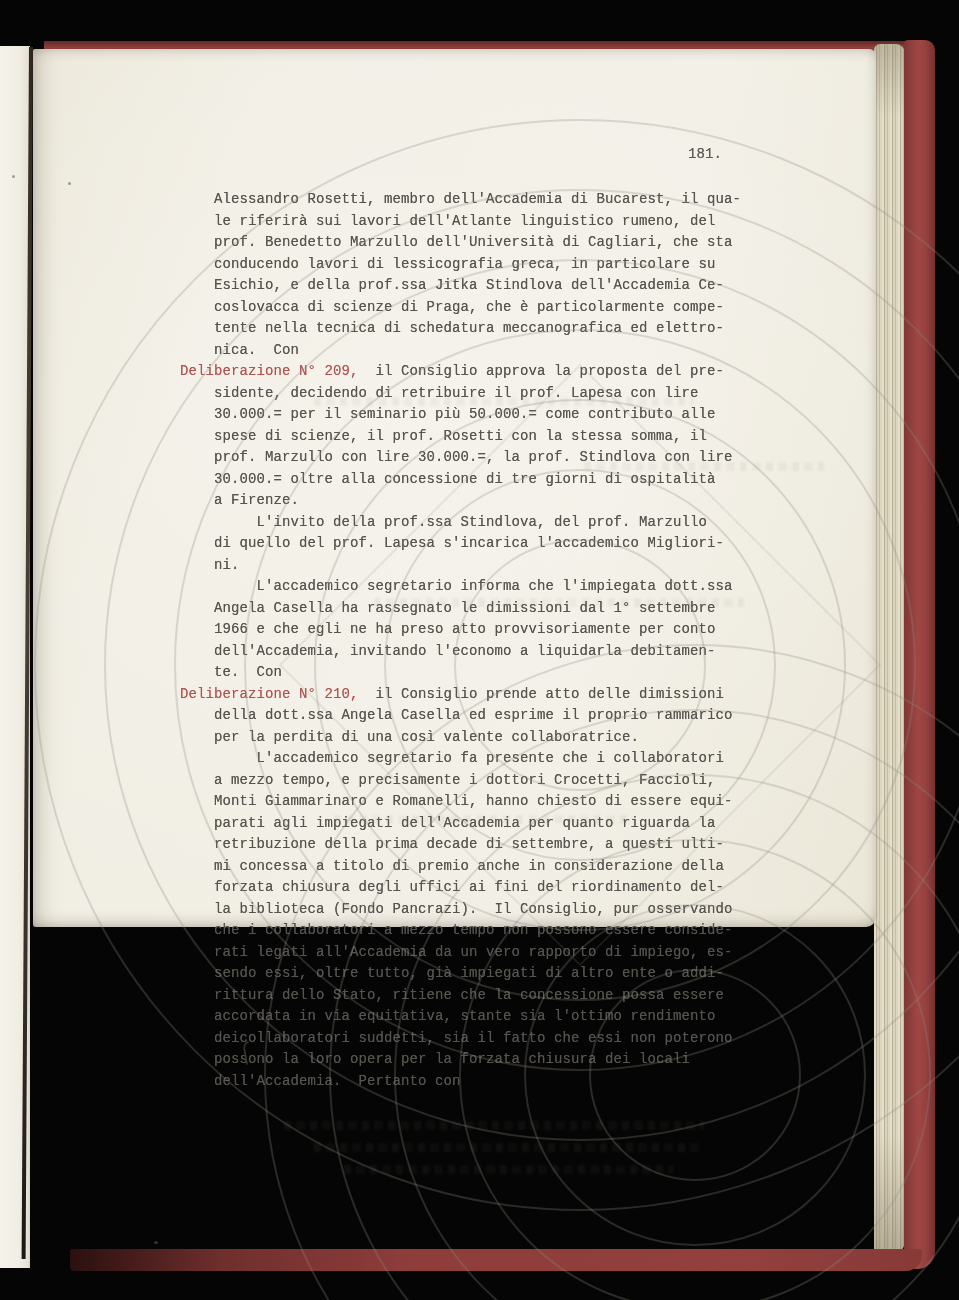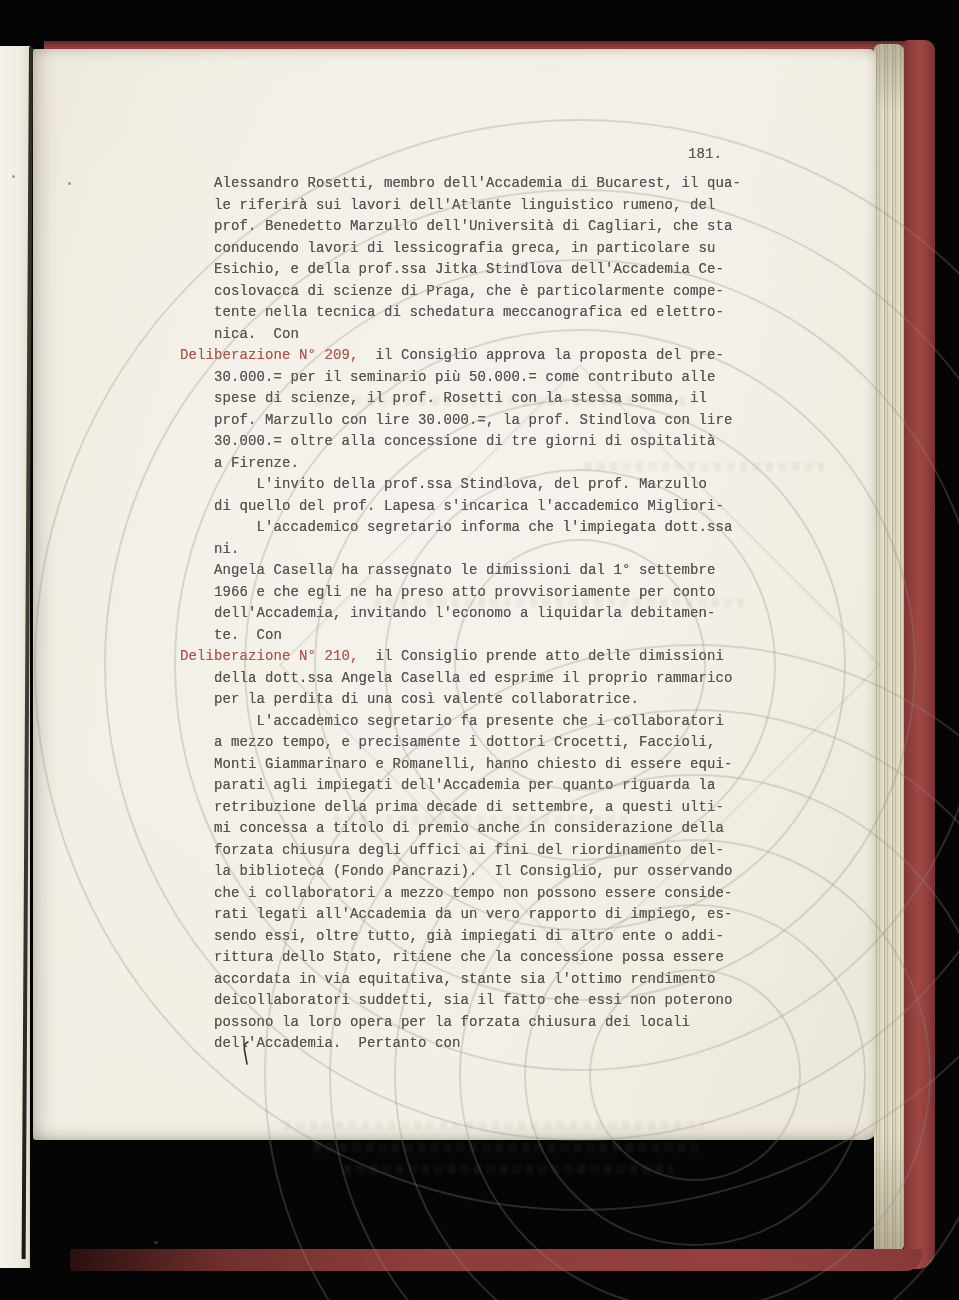--- a/index.html
+++ b/index.html
@@ -25,34 +25,34 @@
     border-radius:2px 2px 16px 4px;}
 
   
   .fore-edge{position:absolute;left:874px;top:44px;width:31px;height:1211px;
     background:
       linear-gradient(180deg,rgba(120,110,85,.35) 0%,rgba(0,0,0,0) 6%,rgba(0,0,0,0) 90%,rgba(110,100,75,.4) 100%),
       repeating-linear-gradient(90deg,#e4deca 0 2px,#b9b196 2px 3px,#d9d2bd 3px 5px,#c7bfa4 5px 6px,#ddd6c1 6px 8px);
     border-radius:6px 9px 14px 2px;}
 
   
-  .page{position:absolute;left:33px;top:49px;width:843px;height:1091px;
+  .page{position:absolute;left:33px;top:49px;width:843px;height:878px;
     background:
       radial-gradient(ellipse 120% 90% at 45% 40%,rgba(255,255,255,.25),rgba(0,0,0,0) 70%),
       linear-gradient(105deg,#ece8da 0%,#f1eee4 22%,#f2efe6 65%,#ebe7d8 100%);
     border-radius:2px 7px 10px 3px;
     box-shadow:inset 16px 0 26px -16px rgba(70,58,44,.38),
                inset -6px 0 14px -8px rgba(120,108,82,.30),
                inset 0 -10px 18px -12px rgba(95,82,60,.45),
                inset 0 8px 14px -10px rgba(110,95,70,.30);}
 
   .page-number{position:absolute;left:655px;top:97px;font-size:14px;letter-spacing:.1px;
     color:#5b5954;text-shadow:0 0 .5px rgba(91,89,84,.7);}
 
-  .textblock{position:absolute;left:147px;top:124px;font-size:14px;letter-spacing:.1px;
+  .textblock{position:absolute;left:147px;top:140px;font-size:14px;letter-spacing:.1px;
     color:#56544f;text-shadow:0 0 .5px rgba(86,84,79,.75);}
   .ln{height:21.5px;line-height:21.5px;white-space:pre;}
   .red{color:#b0534f;text-shadow:0 0 .5px rgba(176,83,79,.6);text-align:right;}
 
   
   .ghost{position:absolute;height:9px;opacity:.55;filter:blur(1.2px);
     background:repeating-linear-gradient(90deg,rgba(120,128,108,.16) 0 7px,rgba(0,0,0,0) 7px 12px,rgba(120,128,108,.12) 12px 21px,rgba(0,0,0,0) 21px 26px);}
 
   
   .pen-mark{position:absolute;left:241px;top:1041px;}
@@ -80,29 +80,30 @@
     <div class="textblock">
       <div class="ln">    Alessandro Rosetti, membro dell'Accademia di Bucarest, il qua-</div>
       <div class="ln">    le riferirà sui lavori dell'Atlante linguistico rumeno, del</div>
       <div class="ln">    prof. Benedetto Marzullo dell'Università di Cagliari, che sta</div>
       <div class="ln">    conducendo lavori di lessicografia greca, in particolare su</div>
       <div class="ln">    Esichio, e della prof.ssa Jitka Stindlova dell'Accademia Ce-</div>
       <div class="ln">    coslovacca di scienze di Praga, che è particolarmente compe-</div>
       <div class="ln">    tente nella tecnica di schedatura meccanografica ed elettro-</div>
       <div class="ln">    nica.  Con</div>
       <div class="ln"><span class="red">Deliberazione N° 209,</span><span>  il Consiglio approva la proposta del pre-</span></div>
+      <div class="ln">    sidente, decidendo di retribuire il prof. Lapesa con lire</div>
       <div class="ln">    30.000.= per il seminario più 50.000.= come contributo alle</div>
       <div class="ln">    spese di scienze, il prof. Rosetti con la stessa somma, il</div>
       <div class="ln">    prof. Marzullo con lire 30.000.=, la prof. Stindlova con lire</div>
       <div class="ln">    30.000.= oltre alla concessione di tre giorni di ospitalità</div>
       <div class="ln">    a Firenze.</div>
       <div class="ln">         L'invito della prof.ssa Stindlova, del prof. Marzullo</div>
       <div class="ln">    di quello del prof. Lapesa s'incarica l'accademico Migliori-</div>
+      <div class="ln">    ni.</div>
       <div class="ln">         L'accademico segretario informa che l'impiegata dott.ssa</div>
-      <div class="ln">    ni.</div>
       <div class="ln">    Angela Casella ha rassegnato le dimissioni dal 1° settembre</div>
       <div class="ln">    1966 e che egli ne ha preso atto provvisoriamente per conto</div>
       <div class="ln">    dell'Accademia, invitando l'economo a liquidarla debitamen-</div>
       <div class="ln">    te.  Con</div>
       <div class="ln"><span class="red">Deliberazione N° 210,</span><span>  il Consiglio prende atto delle dimissioni</span></div>
       <div class="ln">    della dott.ssa Angela Casella ed esprime il proprio rammarico</div>
       <div class="ln">    per la perdita di una così valente collaboratrice.</div>
       <div class="ln">         L'accademico segretario fa presente che i collaboratori</div>
       <div class="ln">    a mezzo tempo, e precisamente i dottori Crocetti, Faccioli,</div>
       <div class="ln">    Monti Giammarinaro e Romanelli, hanno chiesto di essere equi-</div>

